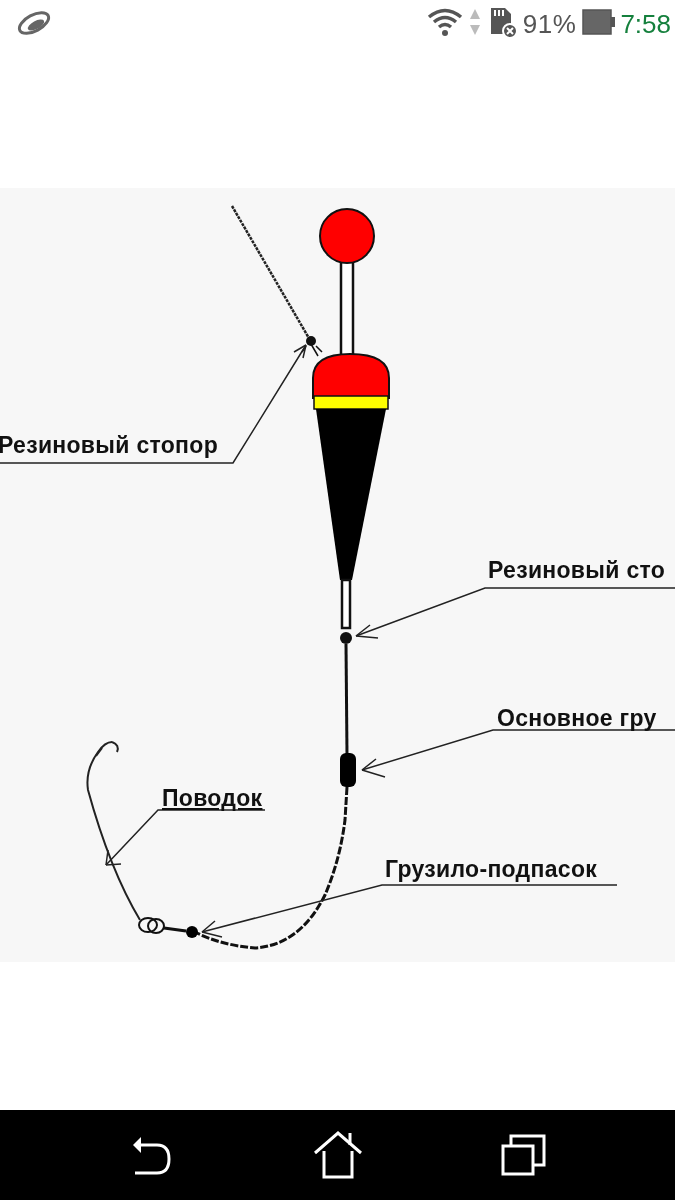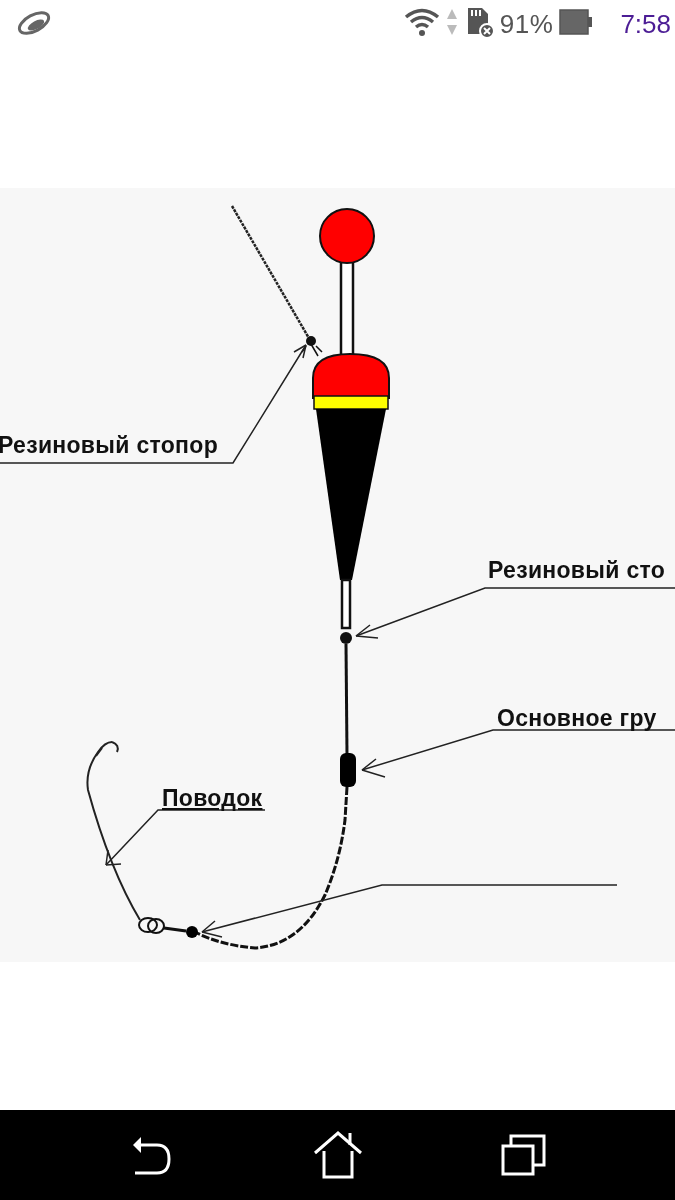--- a/index.html
+++ b/index.html
@@ -9,21 +9,21 @@
     font-family: "Liberation Sans", sans-serif;
   }
   .status-bar {
     position: absolute; left: 0; top: 0; width: 675px; height: 48px;
     background: #ffffff;
   }
   .status-left { position: absolute; left: 14px; top: 10px; width: 40px; height: 26px; }
   .status-right { position: absolute; right: 4px; top: 6px; height: 36px; display: flex; align-items: center; }
   .status-right .ic { display: inline-block; margin-left: 6px; }
   .status-text { font-size: 26px; color: #555555; margin-left: 6px; letter-spacing: 0.5px; }
-  .status-time { font-size: 26px; color: #4c1d95; margin-left: 27px; }
+  .status-time { font-size: 26px; color: #15803d; margin-left: 4px; }
 
   .content {
     position: absolute; left: 0; top: 48px; width: 675px; height: 1062px; background: #ffffff;
   }
   .diagram {
     position: absolute; left: 0; top: 140px; width: 675px; height: 774px;
     background: #f7f7f7;
     padding-left: 48px;
   }
   .diagram svg { position: absolute; left: 0; top: 0; }
@@ -135,20 +135,21 @@
       <path d="M106 865 L108 850 M106 865 L121 864" stroke="#222" stroke-width="1.5"></path>
 
       <path d="M617 885 L382 885 L202 932" stroke="#222" stroke-width="1.5" fill="none"></path>
       <path d="M202 932 L215 921 M202 932 L222 937" stroke="#222" stroke-width="1.5"></path>
     </svg>
 
     <div class="label" style="left:-2px; top:244px;">Резиновый стопор</div>
     <div class="label" style="left:497px; top:517px;">Основное гру</div>
     <div class="label" style="left:488px; top:369px;">Резиновый сто</div>
     <div class="label" style="left:162px; top:597px;text-decoration:underline;">Поводок</div>
+    <div class="label" style="left:385px; top:668px;">Грузило-подпасок</div>
   </div>
 </div>
 
 <div class="nav-bar">
   <div class="nav-btn" style="left:120px;">
     <svg width="50" height="44" viewBox="0 0 50 44">
       <path d="M8 12 L16 4 L16 20 Z" fill="#fff"></path>
       <path d="M16 12 L32 12 Q44 12 44 26 Q44 40 32 40 L10 40" stroke="#fff" stroke-width="3" fill="none"></path>
     </svg>
   </div>

